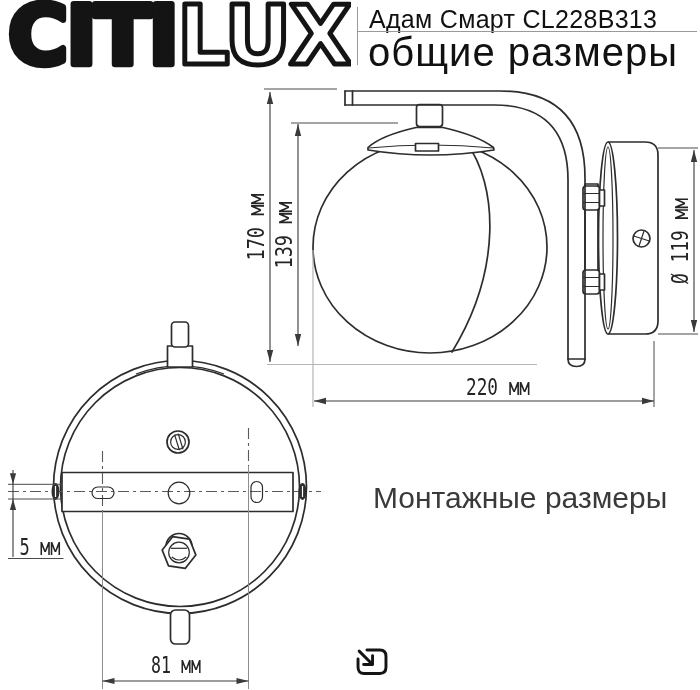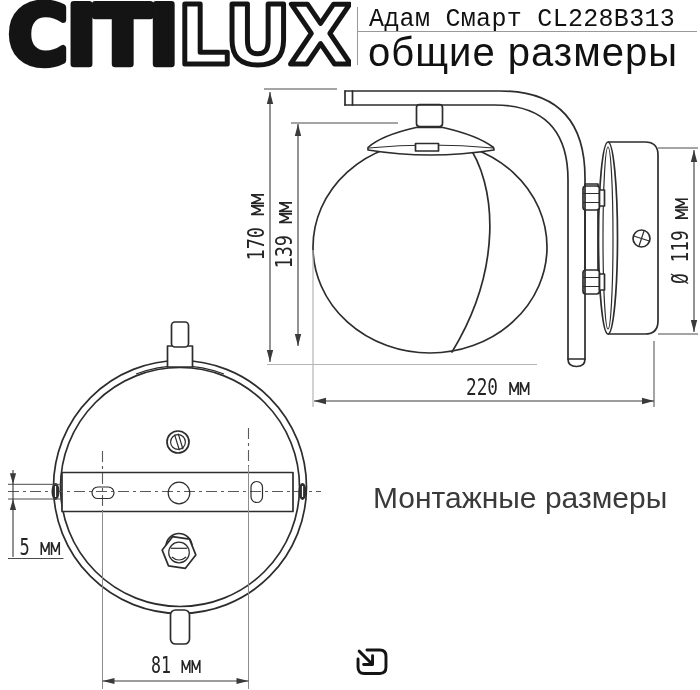--- a/index.html
+++ b/index.html
@@ -16,21 +16,21 @@
   .dim{stroke:#3a3a3a;stroke-width:1.1;fill:none;}
   .ext{stroke:#4a4a4a;stroke-width:1;fill:none;}
   .gray{stroke:#b5b5b5;stroke-width:1.2;fill:none;}
   .dash{stroke:#5a5a5a;stroke-width:1.1;fill:none;stroke-dasharray:11 4 3 4;}
   .guide{stroke:#8d8d8d;stroke-width:1;fill:none;}
   .arr{fill:#3a3a3a;stroke:none;}
   .dimtext{font-family:"DejaVu Sans Mono",monospace;font-size:23px;fill:#242424;}
   
   .v-divider{left:357px;top:7px;width:1px;height:58px;background:#999;}
   .h-divider{left:357px;top:31px;width:340px;height:1px;background:#999;}
-  .model-name{left:369px;top:5px;font-size:25px;letter-spacing:.3px;color:#111;white-space:nowrap;font-family:Liberation Mono, monospace;}
+  .model-name{left:369px;top:5px;font-size:25px;letter-spacing:.3px;color:#111;white-space:nowrap;}
   .section-title{left:368px;top:30px;font-size:40px;letter-spacing:1px;color:#111;white-space:nowrap;}
   .mounting-title{left:373px;top:481px;font-size:30px;font-weight:400;color:#3a3a3a;white-space:nowrap;}
   .footer-note{left:402px;top:650px;font-size:28px;font-weight:bold;color:#141414;white-space:nowrap;}
   .footer-icon{left:353px;top:645px;}
 </style>
 </head>
 <body>
 
 <div class="sheet">
 

